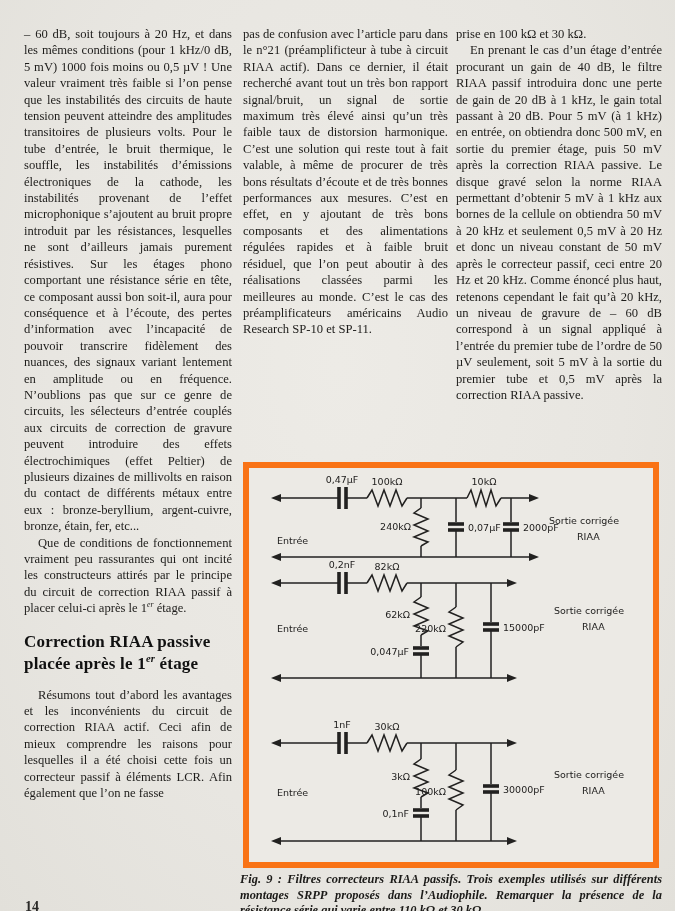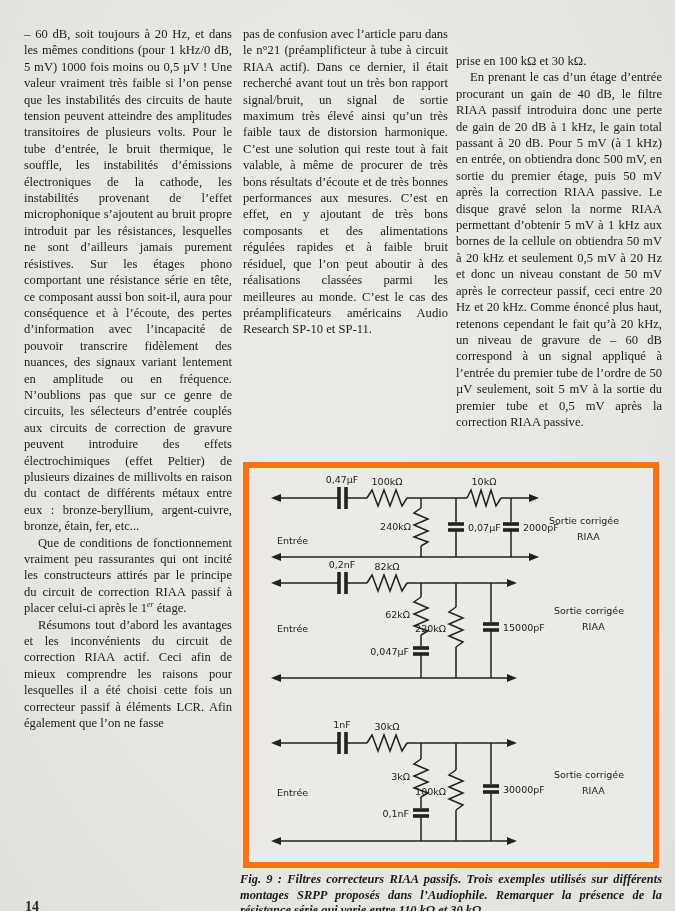--- a/index.html
+++ b/index.html
@@ -6,21 +6,21 @@
   body{
     width:675px;height:911px;position:relative;overflow:hidden;
     background:#e8e6e1;
     background-image:radial-gradient(ellipse at 50% 40%, #edebe6 0%, #e8e6e1 60%, #e2e0da 100%);
     font-family:"Liberation Serif", serif;
     color:#1d1c1a;
   }
   .col{position:absolute;top:26px;text-align:justify;font-size:12.6px;line-height:16.4px;}
   #col1{left:24px;width:208px;}
   #col2{left:243px;width:205px;}
-  #col3{left:456px;width:206px;margin-top:27px;}
+  #col3{left:456px;width:206px;}
   .col p{margin:0;}
   .col p.indent{text-indent:14px;}
   h2.section-heading{
     font-size:17px;line-height:22px;margin:14px 0 12px 0;
     font-weight:bold;text-align:left;color:#111;
     letter-spacing:.2px;
   }
   sup{font-size:.62em;vertical-align:super;line-height:0;font-style:italic;}
   .figure-box{
     position:absolute;left:243px;top:462px;width:416px;height:406px;
@@ -44,20 +44,21 @@
     position:absolute;left:25px;top:899px;
     font-weight:bold;font-size:14px;color:#2a2927;
   }
 </style>
 </head>
 <body>
 
 <div class="col" id="col1">
   <p>– 60 dB, soit toujours à 20 Hz, et dans les mêmes conditions (pour 1 kHz/0 dB, 5 mV) 1000 fois moins ou 0,5 µV ! Une valeur vraiment très faible si l’on pense que les instabilités des circuits de haute tension peuvent atteindre des amplitudes transitoires de plusieurs volts. Pour le tube d’entrée, le bruit thermique, le souffle, les instabilités d’émissions électroniques de la cathode, les instabilités provenant de l’effet microphonique s’ajoutent au bruit propre introduit par les résistances, lesquelles ne sont d’ailleurs jamais purement résistives. Sur les étages phono comportant une résistance série en tête, ce composant aussi bon soit-il, aura pour conséquence et à l’écoute, des pertes d’information avec l’incapacité de pouvoir transcrire fidèlement des nuances, des signaux variant lentement en amplitude ou en fréquence. N’oublions pas que sur ce genre de circuits, les sélecteurs d’entrée couplés aux circuits de correction de gravure peuvent introduire des effets électrochimiques (effet Peltier) de plusieurs dizaines de millivolts en raison du contact de différents métaux entre eux : bronze-beryllium, argent-cuivre, bronze, étain, fer, etc...</p>
   <p class="indent"><span>Que de conditions de fonctionnement vraiment peu rassurantes qui ont incité les constructeurs attirés par le principe du circuit de correction RIAA passif à placer celui-ci après le 1</span><sup>er</sup><span> étage.</span></p>
+  <h2 class="section-heading"><span>Correction RIAA passive placée après le 1</span><sup>er</sup><span> étage</span></h2>
   <p class="indent">Résumons tout d’abord les avantages et les inconvénients du circuit de correction RIAA actif. Ceci afin de mieux comprendre les raisons pour lesquelles il a été choisi cette fois un correcteur passif à éléments LCR. Afin également que l’on ne fasse</p>
 </div>
 
 <div class="col" id="col2">
   <p>pas de confusion avec l’article paru dans le n°21 (préamplificteur à tube à circuit RIAA actif). Dans ce dernier, il était recherché avant tout un très bon rapport signal/bruit, un signal de sortie maximum très élevé ainsi qu’un très faible taux de distorsion harmonique. C’est une solution qui reste tout à fait valable, à même de procurer de très bons résultats d’écoute et de très bonnes performances aux mesures. C’est en effet, en y ajoutant de très bons composants et des alimentations régulées rapides et à faible bruit résiduel, que l’on peut aboutir à des réalisations classées parmi les meilleures au monde. C’est le cas des préamplificateurs américains Audio Research SP-10 et SP-11.</p>
 </div>
 
 <div class="col" id="col3">
   <p>prise en 100 kΩ et 30 kΩ.</p>
   <p class="indent">En prenant le cas d’un étage d’entrée procurant un gain de 40 dB, le filtre RIAA passif introduira donc une perte de gain de 20 dB à 1 kHz, le gain total passant à 20 dB. Pour 5 mV (à 1 kHz) en entrée, on obtiendra donc 500 mV, en sortie du premier étage, puis 50 mV après la correction RIAA passive. Le disque gravé selon la norme RIAA permettant d’obtenir 5 mV à 1 kHz aux bornes de la cellule on obtiendra 50 mV à 20 kHz et seulement 0,5 mV à 20 Hz et donc un niveau constant de 50 mV après le correcteur passif, ceci entre 20 Hz et 20 kHz. Comme énoncé plus haut, retenons cependant le fait qu’à 20 kHz, un niveau de gravure de – 60 dB correspond à un signal appliqué à l’entrée du premier tube de l’ordre de 50 µV seulement, soit 5 mV à la sortie du premier tube et 0,5 mV après la correction RIAA passive.</p>

